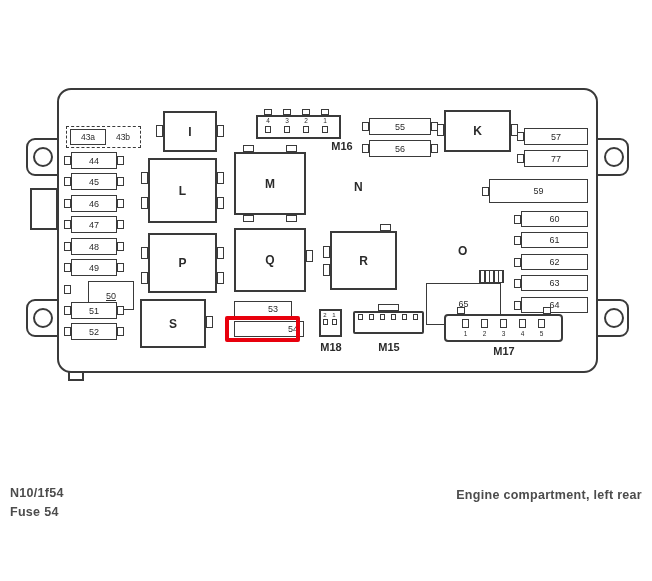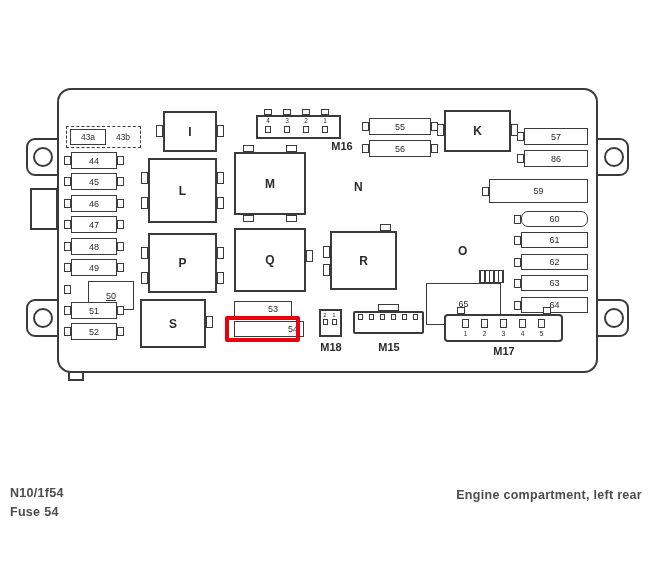--- a/index.html
+++ b/index.html
@@ -135,27 +135,27 @@
   <i class="tab" style="left:362px;top:122px;"></i>
   <i class="tab" style="left:431px;top:122px;"></i>
   <div class="fuse" style="left:369px;top:118px;width:62px;height:17px;">55</div>
   <i class="tab" style="left:362px;top:144px;"></i>
   <i class="tab" style="left:431px;top:144px;"></i>
   <div class="fuse" style="left:369px;top:140px;width:62px;height:17px;">56</div>
 
   <i class="tab" style="left:517px;top:132px;"></i>
   <div class="fuse" style="left:524px;top:128px;width:64px;height:17px;">57</div>
   <i class="tab" style="left:517px;top:154px;"></i>
-  <div class="fuse" style="left:524px;top:150px;width:64px;height:17px;">86</div>
+  <div class="fuse" style="left:524px;top:150px;width:64px;height:17px;">77</div>
 
   <i class="tab" style="left:482px;top:187px;"></i>
   <div class="fuse" style="left:489px;top:179px;width:99px;height:24px;">59</div>
 
   <i class="tab" style="left:514px;top:215px;"></i>
-  <div class="fuse" style="left:521px;top:211px;width:67px;height:16px;border-radius:7px;">60</div>
+  <div class="fuse" style="left:521px;top:211px;width:67px;height:16px;">60</div>
   <i class="tab" style="left:514px;top:236px;"></i>
   <div class="fuse" style="left:521px;top:232px;width:67px;height:16px;">61</div>
   <i class="tab" style="left:514px;top:258px;"></i>
   <div class="fuse" style="left:521px;top:254px;width:67px;height:16px;">62</div>
   <i class="tab" style="left:514px;top:279px;"></i>
   <div class="fuse" style="left:521px;top:275px;width:67px;height:16px;">63</div>
   <i class="tab" style="left:514px;top:301px;"></i>
   <div class="fuse" style="left:521px;top:297px;width:67px;height:16px;">64</div>
 
   <div class="arealbl" style="left:354px;top:180px;">N</div>

